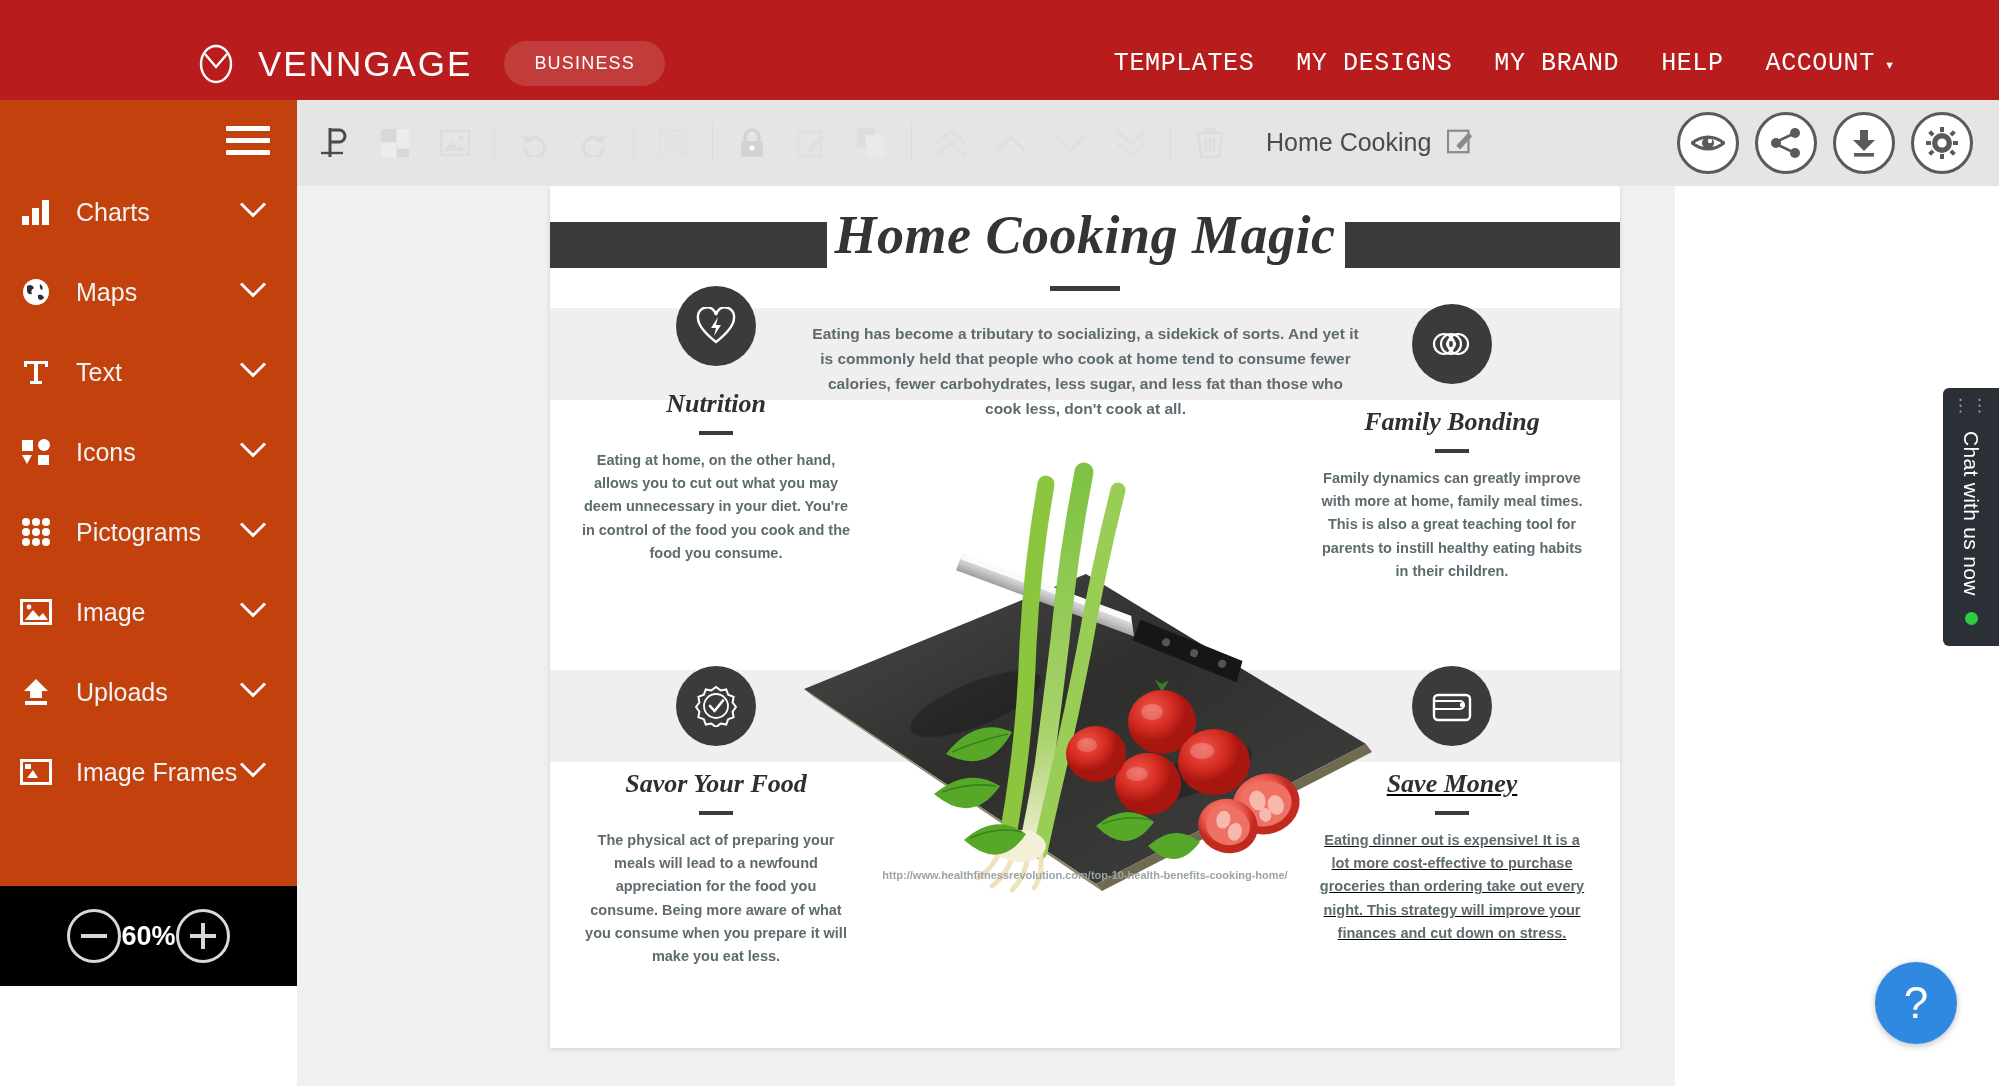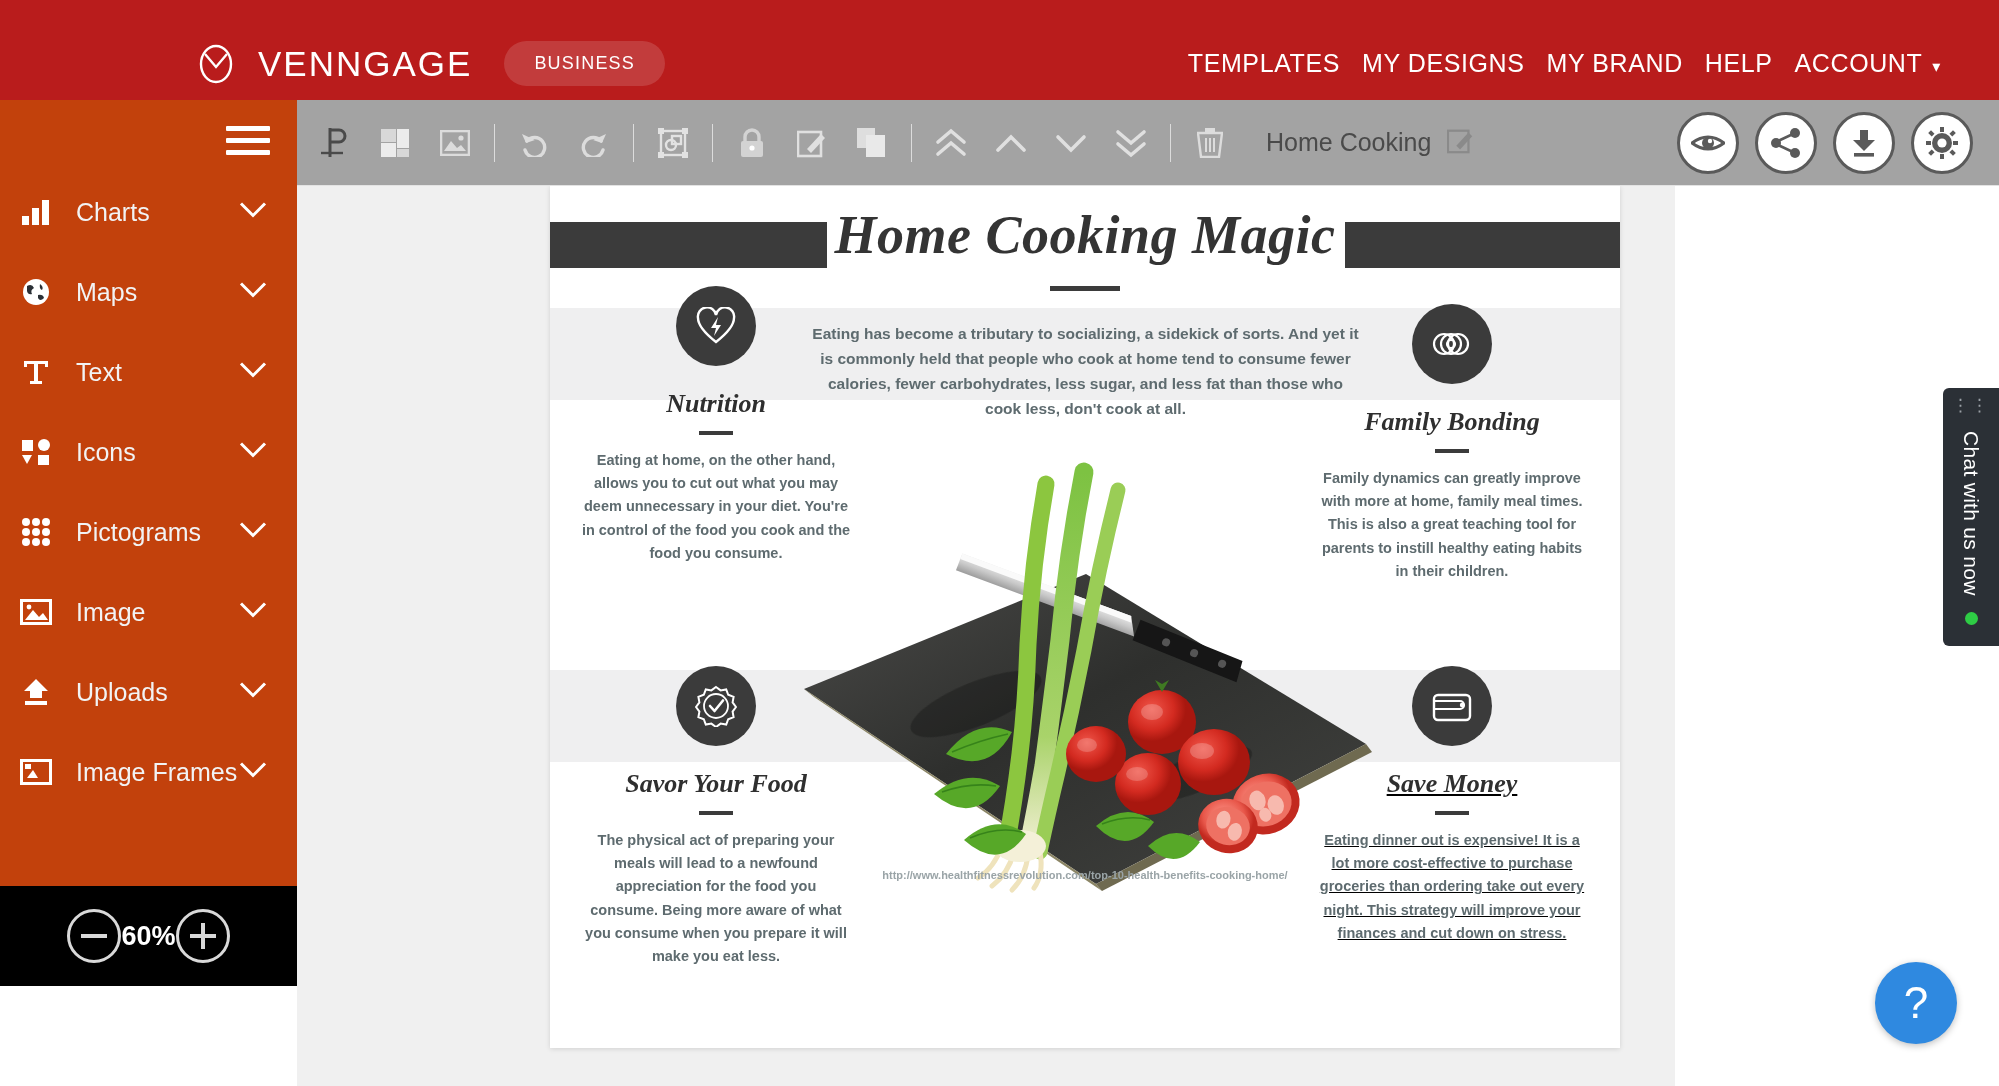--- a/index.html
+++ b/index.html
@@ -20,22 +20,22 @@
   .brand-name {
     color: #fff; font-size: 35px; letter-spacing: 2px; margin-left: 18px;
     font-weight: 300;
   }
   .biz-badge {
     margin-left: 32px; background: rgba(255,255,255,0.14);
     color: #fff; font-size: 18px; letter-spacing: 1.2px;
     padding: 12px 30px; border-radius: 26px; font-weight: 400;
   }
   .nav-links {
-    margin-left: auto; margin-right: 58px; display: flex;
-    align-items: center; gap: 22px;
+    margin-left: auto; margin-right: 104px; display: flex;
+    align-items: center; gap: 42px; font-family: Liberation Mono, monospace;
   }
   .nav-link {
     color: #fff; font-size: 25px; letter-spacing: 0.6px; font-weight: 300;
     cursor: pointer; white-space: nowrap;
   }
   .nav-caret { display:inline-block; margin-left: 10px; font-size: 16px; }
 
   
   .sidebar {
     position: absolute; left: 0; top: 100px; width: 297px; height: 886px;
@@ -81,21 +81,21 @@
   }
   .zoom-btn.plus::after {
     content: ""; position: absolute; width: 4px; height: 26px;
     background: #d9d9d9;
   }
   .zoom-val { color: #fff; font-size: 27px; font-weight: 700; }
 
   
   .toolbar {
     position: absolute; left: 297px; top: 100px; width: 1702px; height: 86px;
-    background: #a3a3a3; display: flex; align-items: center;
+    background: #e5e5e5; display: flex; align-items: center;
     border-bottom: 1px solid #e3e3e3;
   }
   .tb-btn {
     width: 48px; height: 48px; display: flex; align-items: center;
     justify-content: center; margin: 0 6px; cursor: pointer;
   }
   .tb-sep {
     width: 1px; height: 38px; background: #dcdcdc; margin: 0 9px;
   }
   .tb-title {

